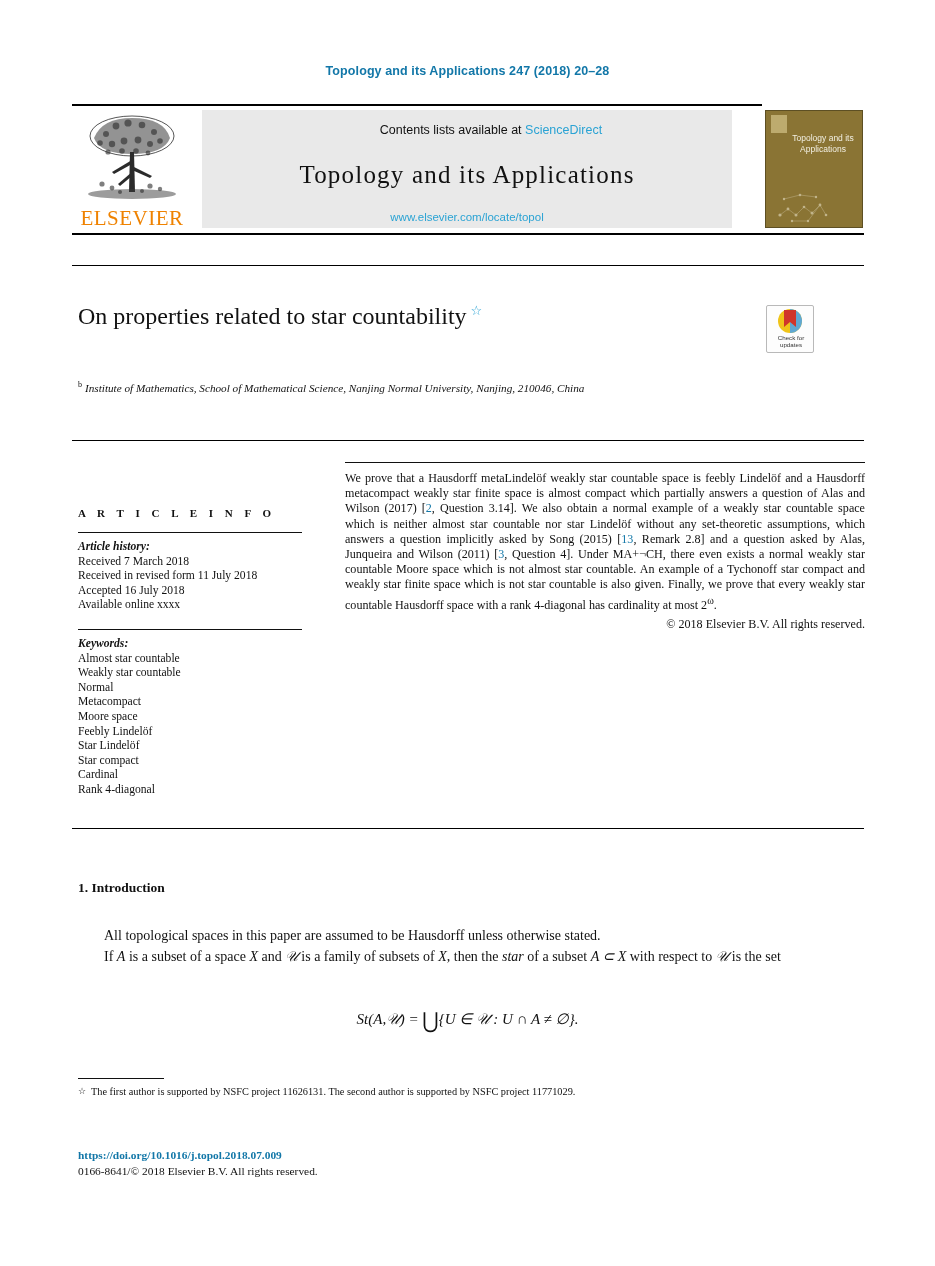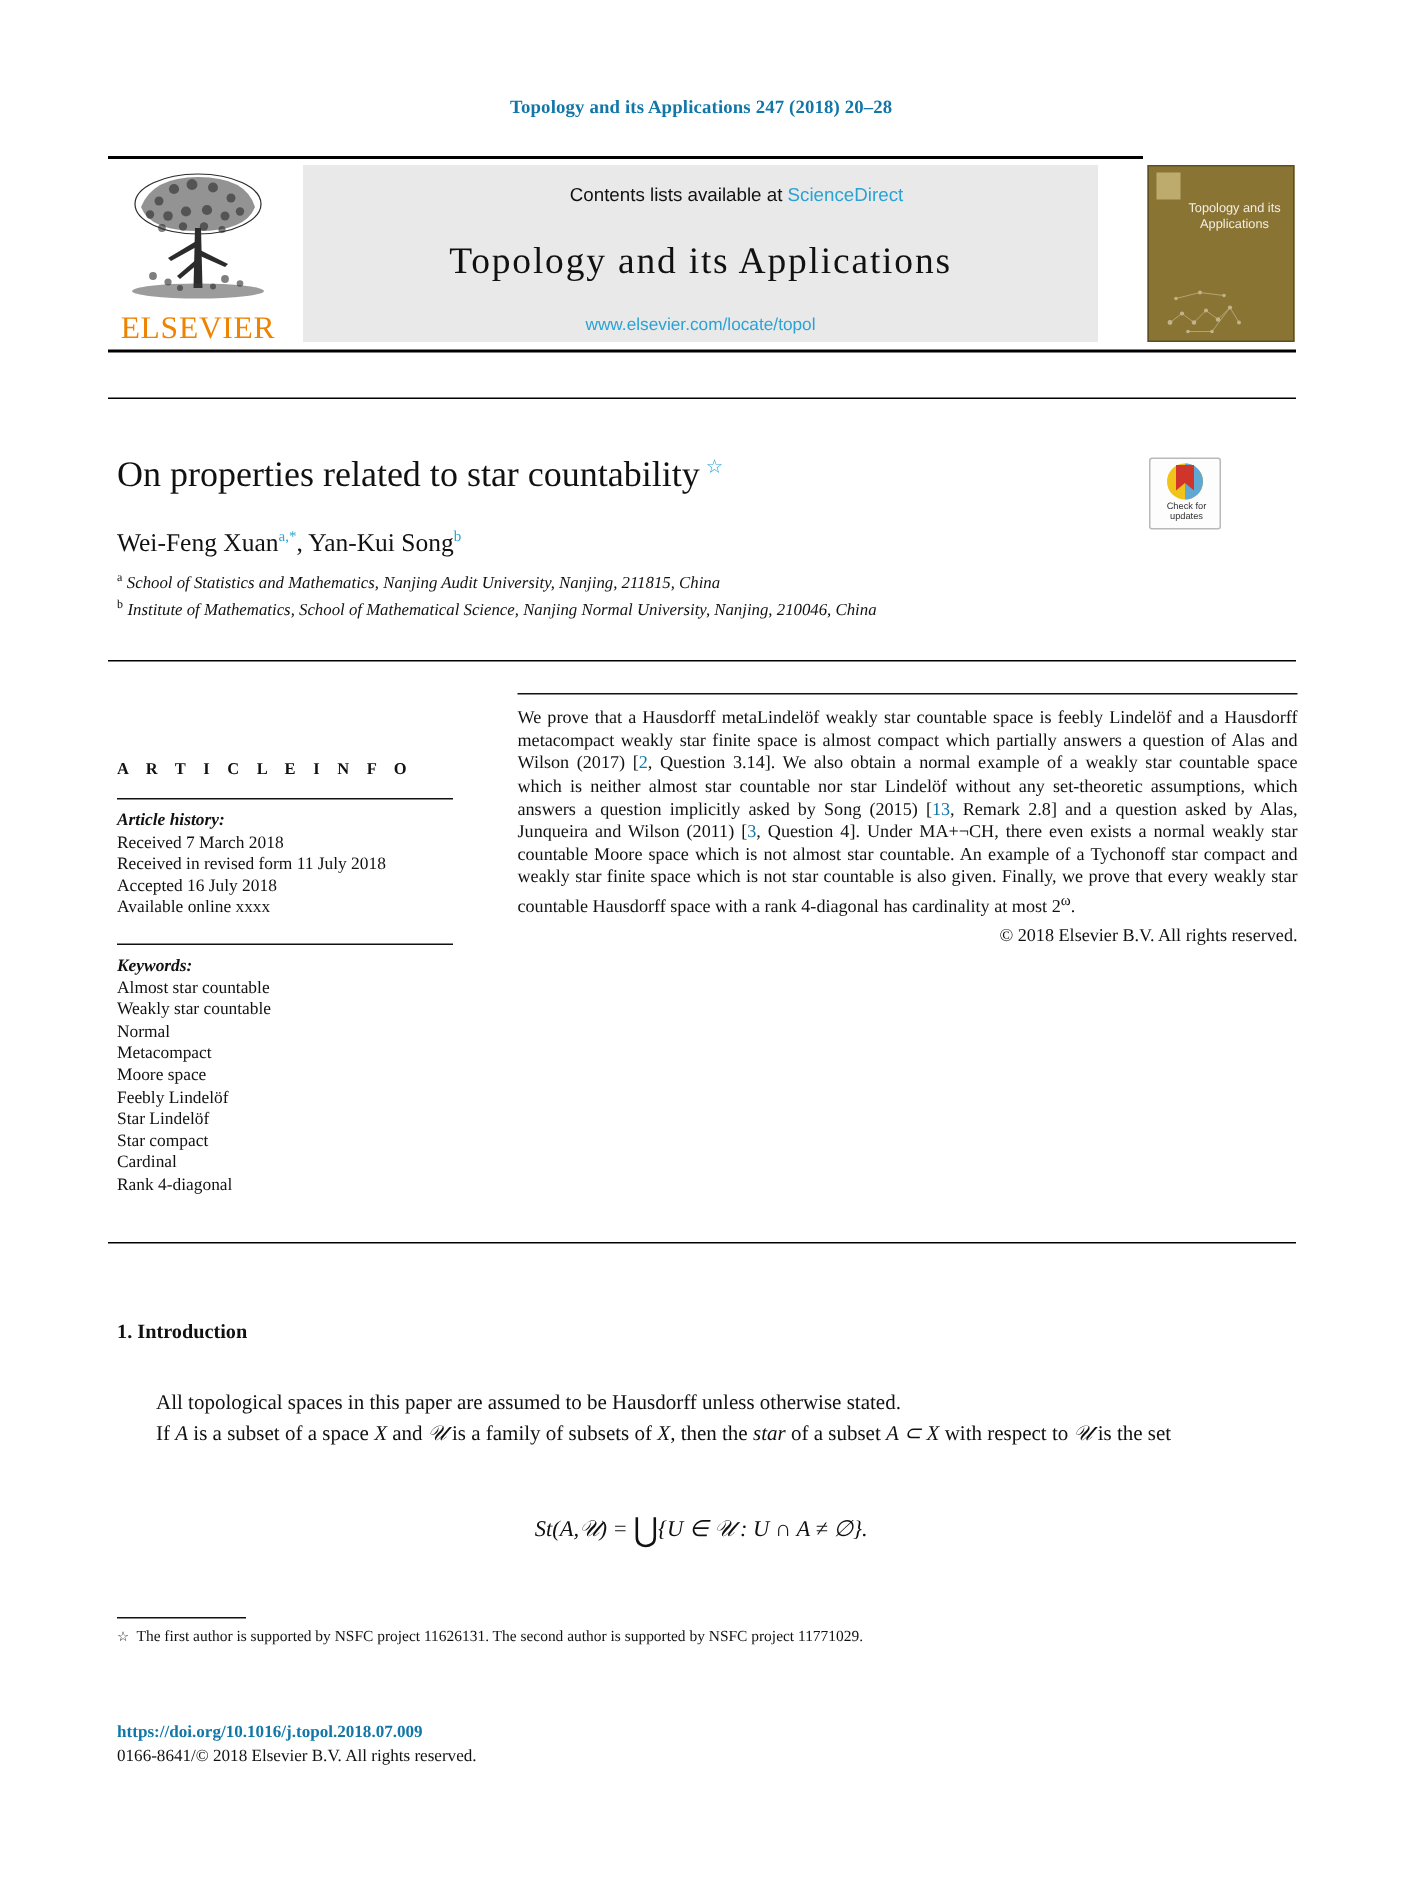--- a/index.html
+++ b/index.html
@@ -21,21 +21,21 @@
     width: 935px;
     height: 1266px;
   }
 
   
   .running-head {
     position: absolute;
     left: 0; top: 64px;
     width: 935px;
     text-align: center;
-    font-family: Liberation Serif, serif;
+    font-family: Liberation Sans, sans-serif;
     font-weight: bold;
     font-size: 12.5px;
     color: #1277a8;
     letter-spacing: 0.1px;
   }
 
   
   .masthead {
     position: absolute;
     left: 72px; top: 104px;
@@ -472,28 +472,22 @@
       <circle cx="23" cy="15" r="12" fill="#f0c419"></circle>
       <path d="M23 3 A12 12 0 0 1 23 27 Z" fill="#5fa8d3"></path>
       <path d="M17 4 h12 v17 l-6 -5 l-6 5 Z" fill="#d0352b"></path>
     </svg>
     <div class="crossmark-label">
       <span>Check for</span><br>
       <span>updates</span>
     </div>
   </div>
 
-  <div class="authors">
-    <span>Wei-Feng Xuan</span><span class="aff-mark">a,*</span>, <span>Yan-Kui Song</span><span class="aff-mark">b</span>
-  </div>
 
   <div class="affiliations">
-    <div>
-      <span class="sup">a</span><span>School of Statistics and Mathematics, Nanjing Audit University, Nanjing, 211815, China</span>
-    </div>
     <div>
       <span class="sup">b</span><span>Institute of Mathematics, School of Mathematical Science, Nanjing Normal University, Nanjing, 210046, China</span>
     </div>
   </div>
 
   <div class="info-rule"></div>
 
   <div class="info-col">
     <div class="col-head">A R T I C L E   I N F O</div>
     <div class="info-hr"></div>

